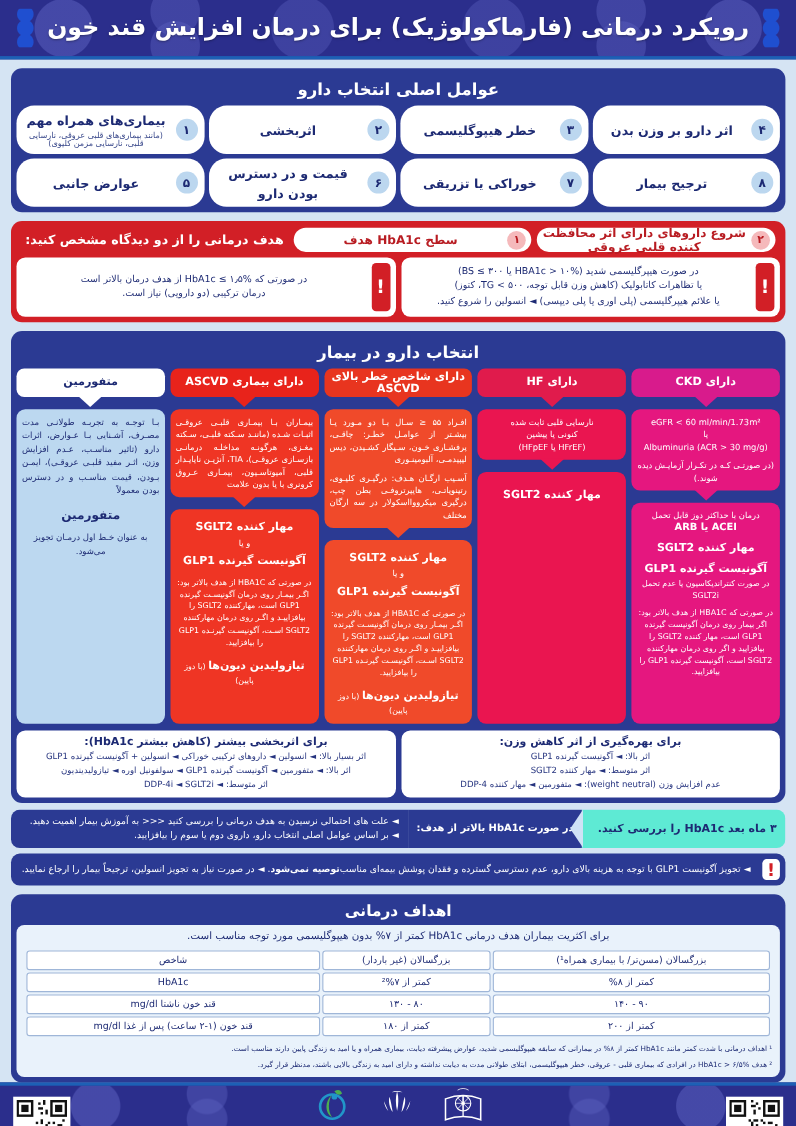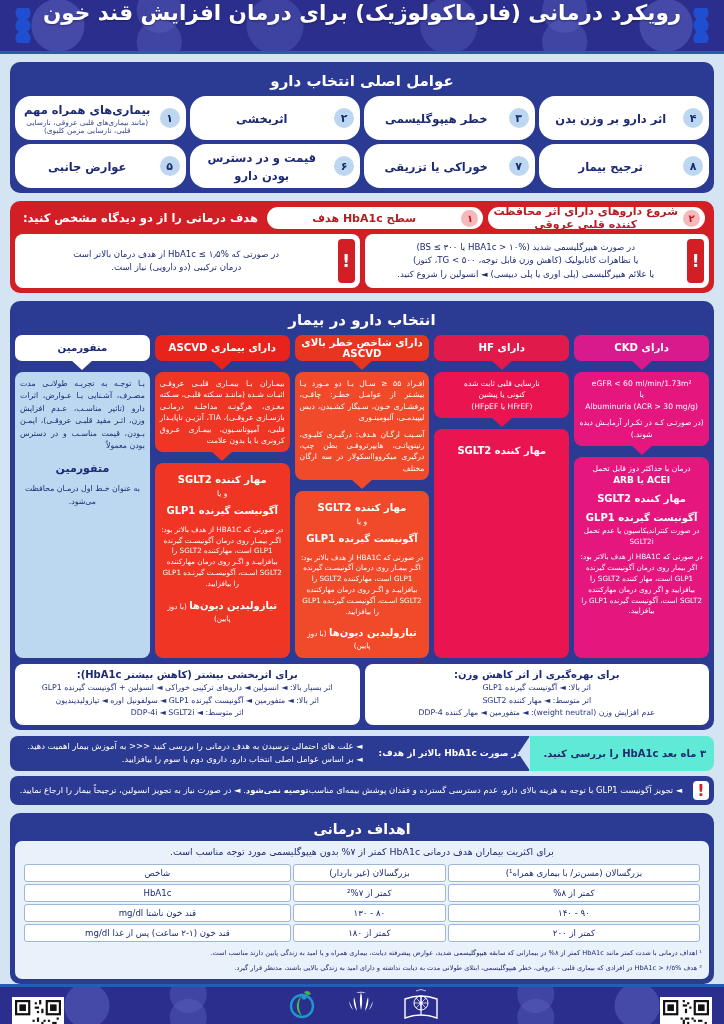--- a/index.html
+++ b/index.html
@@ -23,21 +23,21 @@
     background: #2b2e8c;
     background-image:
       radial-gradient(circle at 8% 50%, rgba(90,95,190,.55) 0 26px, transparent 27px),
       radial-gradient(circle at 22% 20%, rgba(90,95,190,.45) 0 22px, transparent 23px),
       radial-gradient(circle at 22% 82%, rgba(90,95,190,.45) 0 22px, transparent 23px),
       radial-gradient(circle at 38% 50%, rgba(90,95,190,.40) 0 28px, transparent 29px),
       radial-gradient(circle at 62% 50%, rgba(90,95,190,.40) 0 28px, transparent 29px),
       radial-gradient(circle at 78% 20%, rgba(90,95,190,.45) 0 22px, transparent 23px),
       radial-gradient(circle at 78% 82%, rgba(90,95,190,.45) 0 22px, transparent 23px),
       radial-gradient(circle at 92% 50%, rgba(90,95,190,.55) 0 26px, transparent 27px);
-    display: flex; align-items: flex-start; justify-content: center;
+    display: flex; align-items: center; justify-content: center;
     border-bottom: 3px solid #1d60b5;
   }
   .header::before, .header::after {
     content: ""; position: absolute; top: 8px; bottom: 8px; width: 34px;
     background:
       radial-gradient(circle at 50% 14%, #1f4fd0 0 7px, transparent 8px),
       radial-gradient(circle at 50% 50%, #1f4fd0 0 7px, transparent 8px),
       radial-gradient(circle at 50% 86%, #1f4fd0 0 7px, transparent 8px);
   }
   .header::before { right: 6px; }
@@ -418,21 +418,21 @@
           </div>
         </div>
       </div>
 
       <div class="col">
         <div class="col-head hd-met">متفورمین</div>
         <div class="gap"></div>
         <div class="box b-met box-tall">
           <div class="met-note" style="text-align:justify">بـا توجـه به تجربـه طولانـی مدت مصـرف، آشـنایی بـا عـوارض، اثرات دارو (تاثیر مناسـب، عـدم افزایش وزن، اثـر مفید قلبـی عروقـی)، ایمـن بـودن، قیمت مناسـب و در دسترس بودن معمولاً</div>
           <strong style="font-size:11px;margin-top:8px">متفورمین</strong>
-          <div class="met-note" style="margin-top:5px">به عنوان خـط اول درمـان محافظت می‌شود.</div>
+          <div class="met-note" style="margin-top:5px">به عنوان خـط اول درمـان تجویز می‌شود.</div>
         </div>
       </div>
 
     </div>
 
     <div class="eff-row">
       <div class="eff-box">
         <div class="eff-title">برای بهره‌گیری از اثر کاهش وزن:</div>
         <div class="eff-line">اثر بالا:  ◄ آگونیست گیرنده GLP1</div>
         <div class="eff-line">اثر متوسط:  ◄ مهار کننده SGLT2</div>

